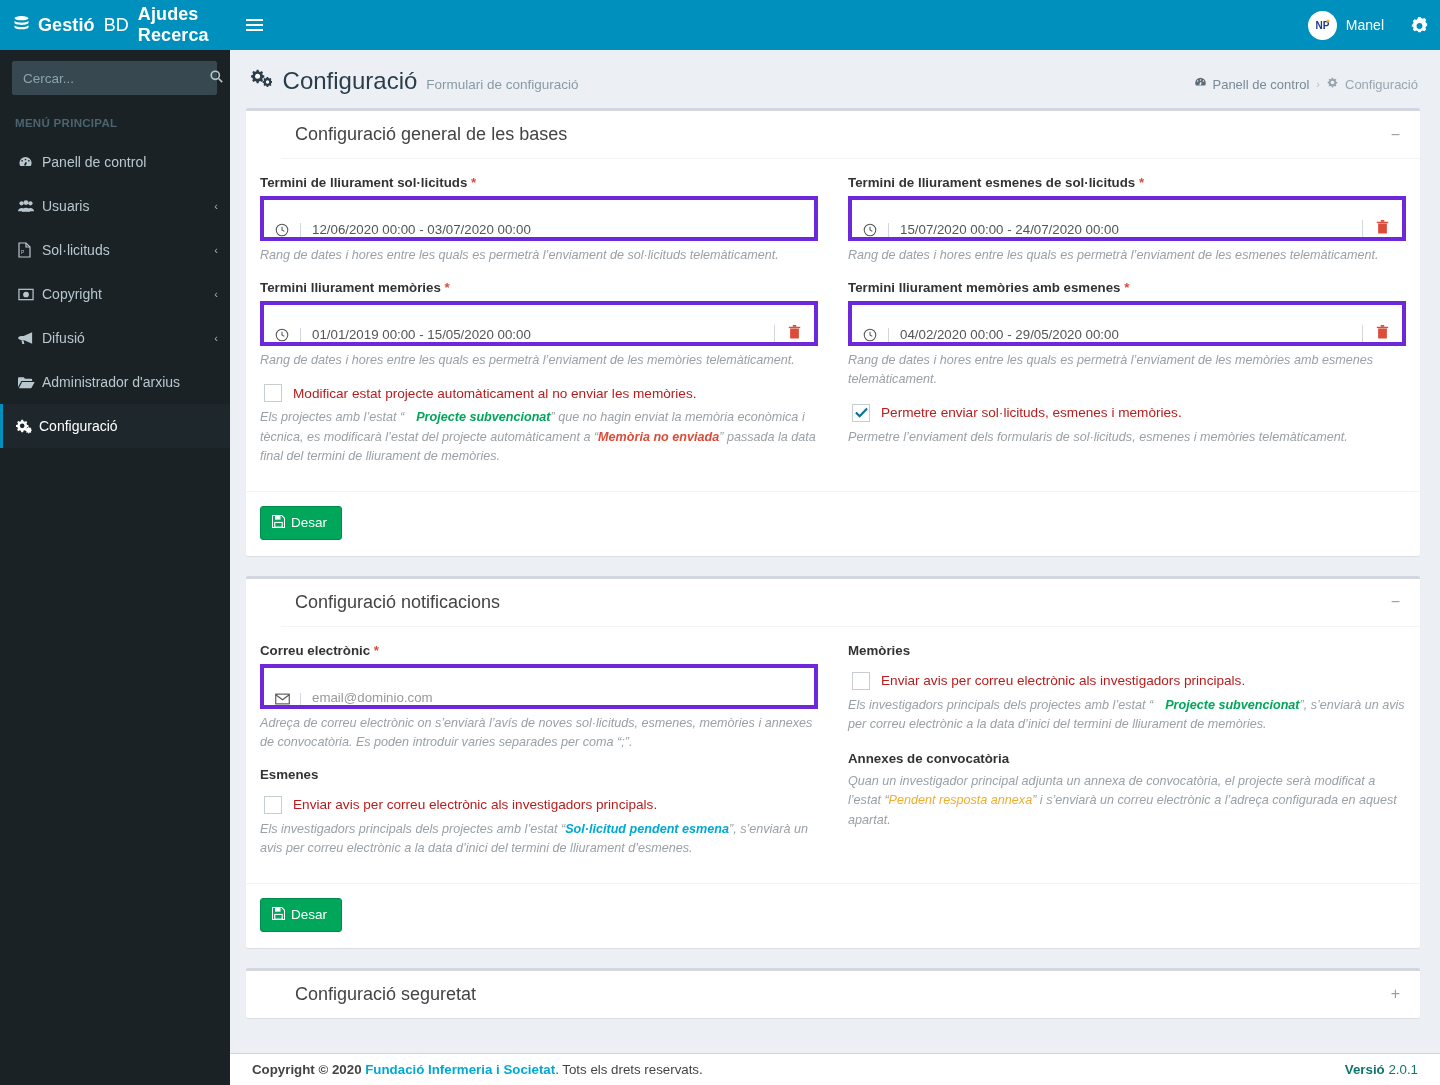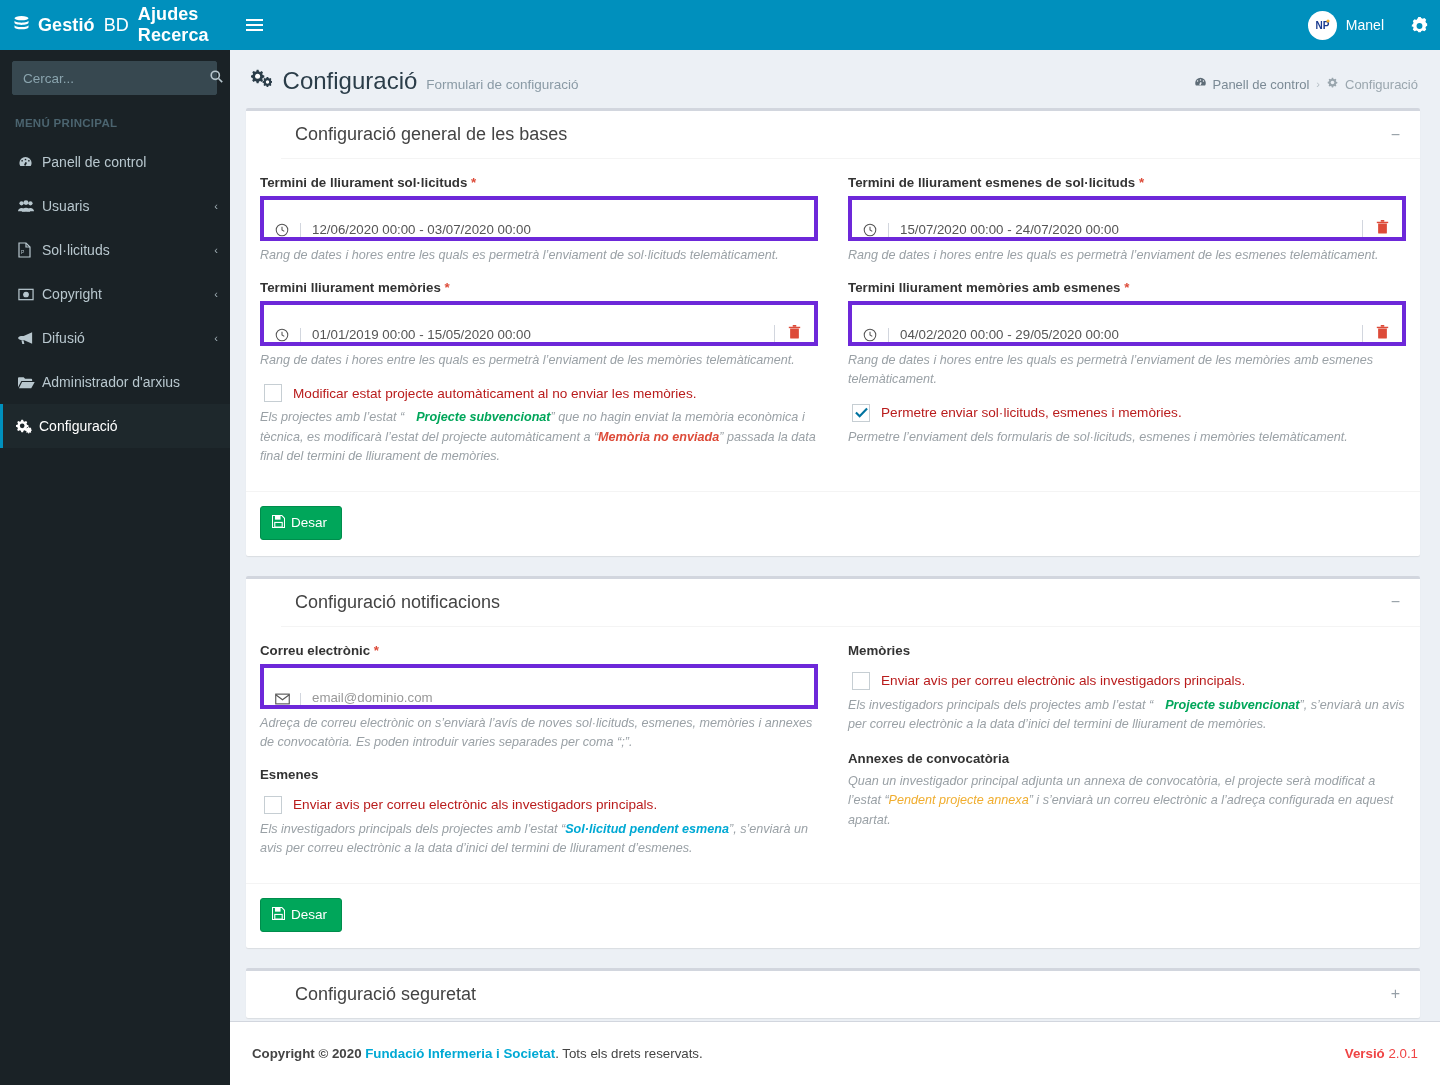--- a/index.html
+++ b/index.html
@@ -196,26 +196,26 @@
   .box-footer-area { padding: 14px 0 2px; }
   .btn-save {
     background: #00a65a; border: 1px solid #008d4c; color: #fff;
     font-size: 13.5px; padding: 8px 14px 8px 11px; border-radius: 3px;
     cursor: pointer; display: inline-flex; align-items: center; gap: 6px;
     font-family: "Liberation Sans", sans-serif;
   }
 
   .footer {
     background: #fff; border-top: 1px solid #d2d6de;
-    padding: 24px 22px; display: flex; align-items: center;
+    padding: 8px 22px; display: flex; align-items: center;
     font-size: 13.3px; color: #444;
   }
   .footer .fb { font-weight: bold; }
   .footer .flink { color: #00a9d4; font-weight: bold; text-decoration: none; cursor: pointer; }
-  .footer .ver { margin-left: auto; color: #ef4444; text-align: right; }
+  .footer .ver { margin-left: auto; color: #0f766e; text-align: right; }
   .footer .ver b { font-weight: bold; }
 </style>
 </head>
 <body>
 
 <div class="app">
 
   <aside class="sidebar">
 
     <div class="brand">
@@ -580,21 +580,21 @@
               <label class="flabel">Memòries</label>
               <div class="check-row">
                 <span class="cbox">
                   
                 </span>
                 <span class="check-label">Enviar avis per correu electrònic als investigadors principals.</span>
               </div>
               <p class="help"><span>Els investigadors principals dels projectes amb l’estat “</span><span class="hl-green">Projecte subvencionat</span><span>”, s’enviarà un avis per correu electrònic a la data d’inici del termini de lliurament de memòries.</span></p>
 
               <label class="flabel" style="margin-top:16px">Annexes de convocatòria</label>
-              <p class="help"><span>Quan un investigador principal adjunta un annexa de convocatòria, el projecte serà modificat a l’estat “</span><span class="hl-yellow">Pendent projecte annexa</span><span>” i s’enviarà un correu electrònic a l’adreça configurada en aquest apartat.</span></p>
+              <p class="help"><span>Quan un investigador principal adjunta un annexa de convocatòria, el projecte serà modificat a l’estat “</span><span class="hl-yellow">Pendent resposta annexa</span><span>” i s’enviarà un correu electrònic a l’adreça configurada en aquest apartat.</span></p>
             </div>
           </div>
 
           <div class="divider"></div>
           <div class="box-footer-area">
             <button class="btn-save">
               <span>
                 <svg width="13" height="13" viewBox="0 0 14 14" fill="#fff">
                   <path d="M0.5 0.5h10L13.5 3.5v10H.5z" fill="none" stroke="#fff" stroke-width="1.2"></path>
                   <rect x="3.2" y="1" width="6" height="4"></rect>

